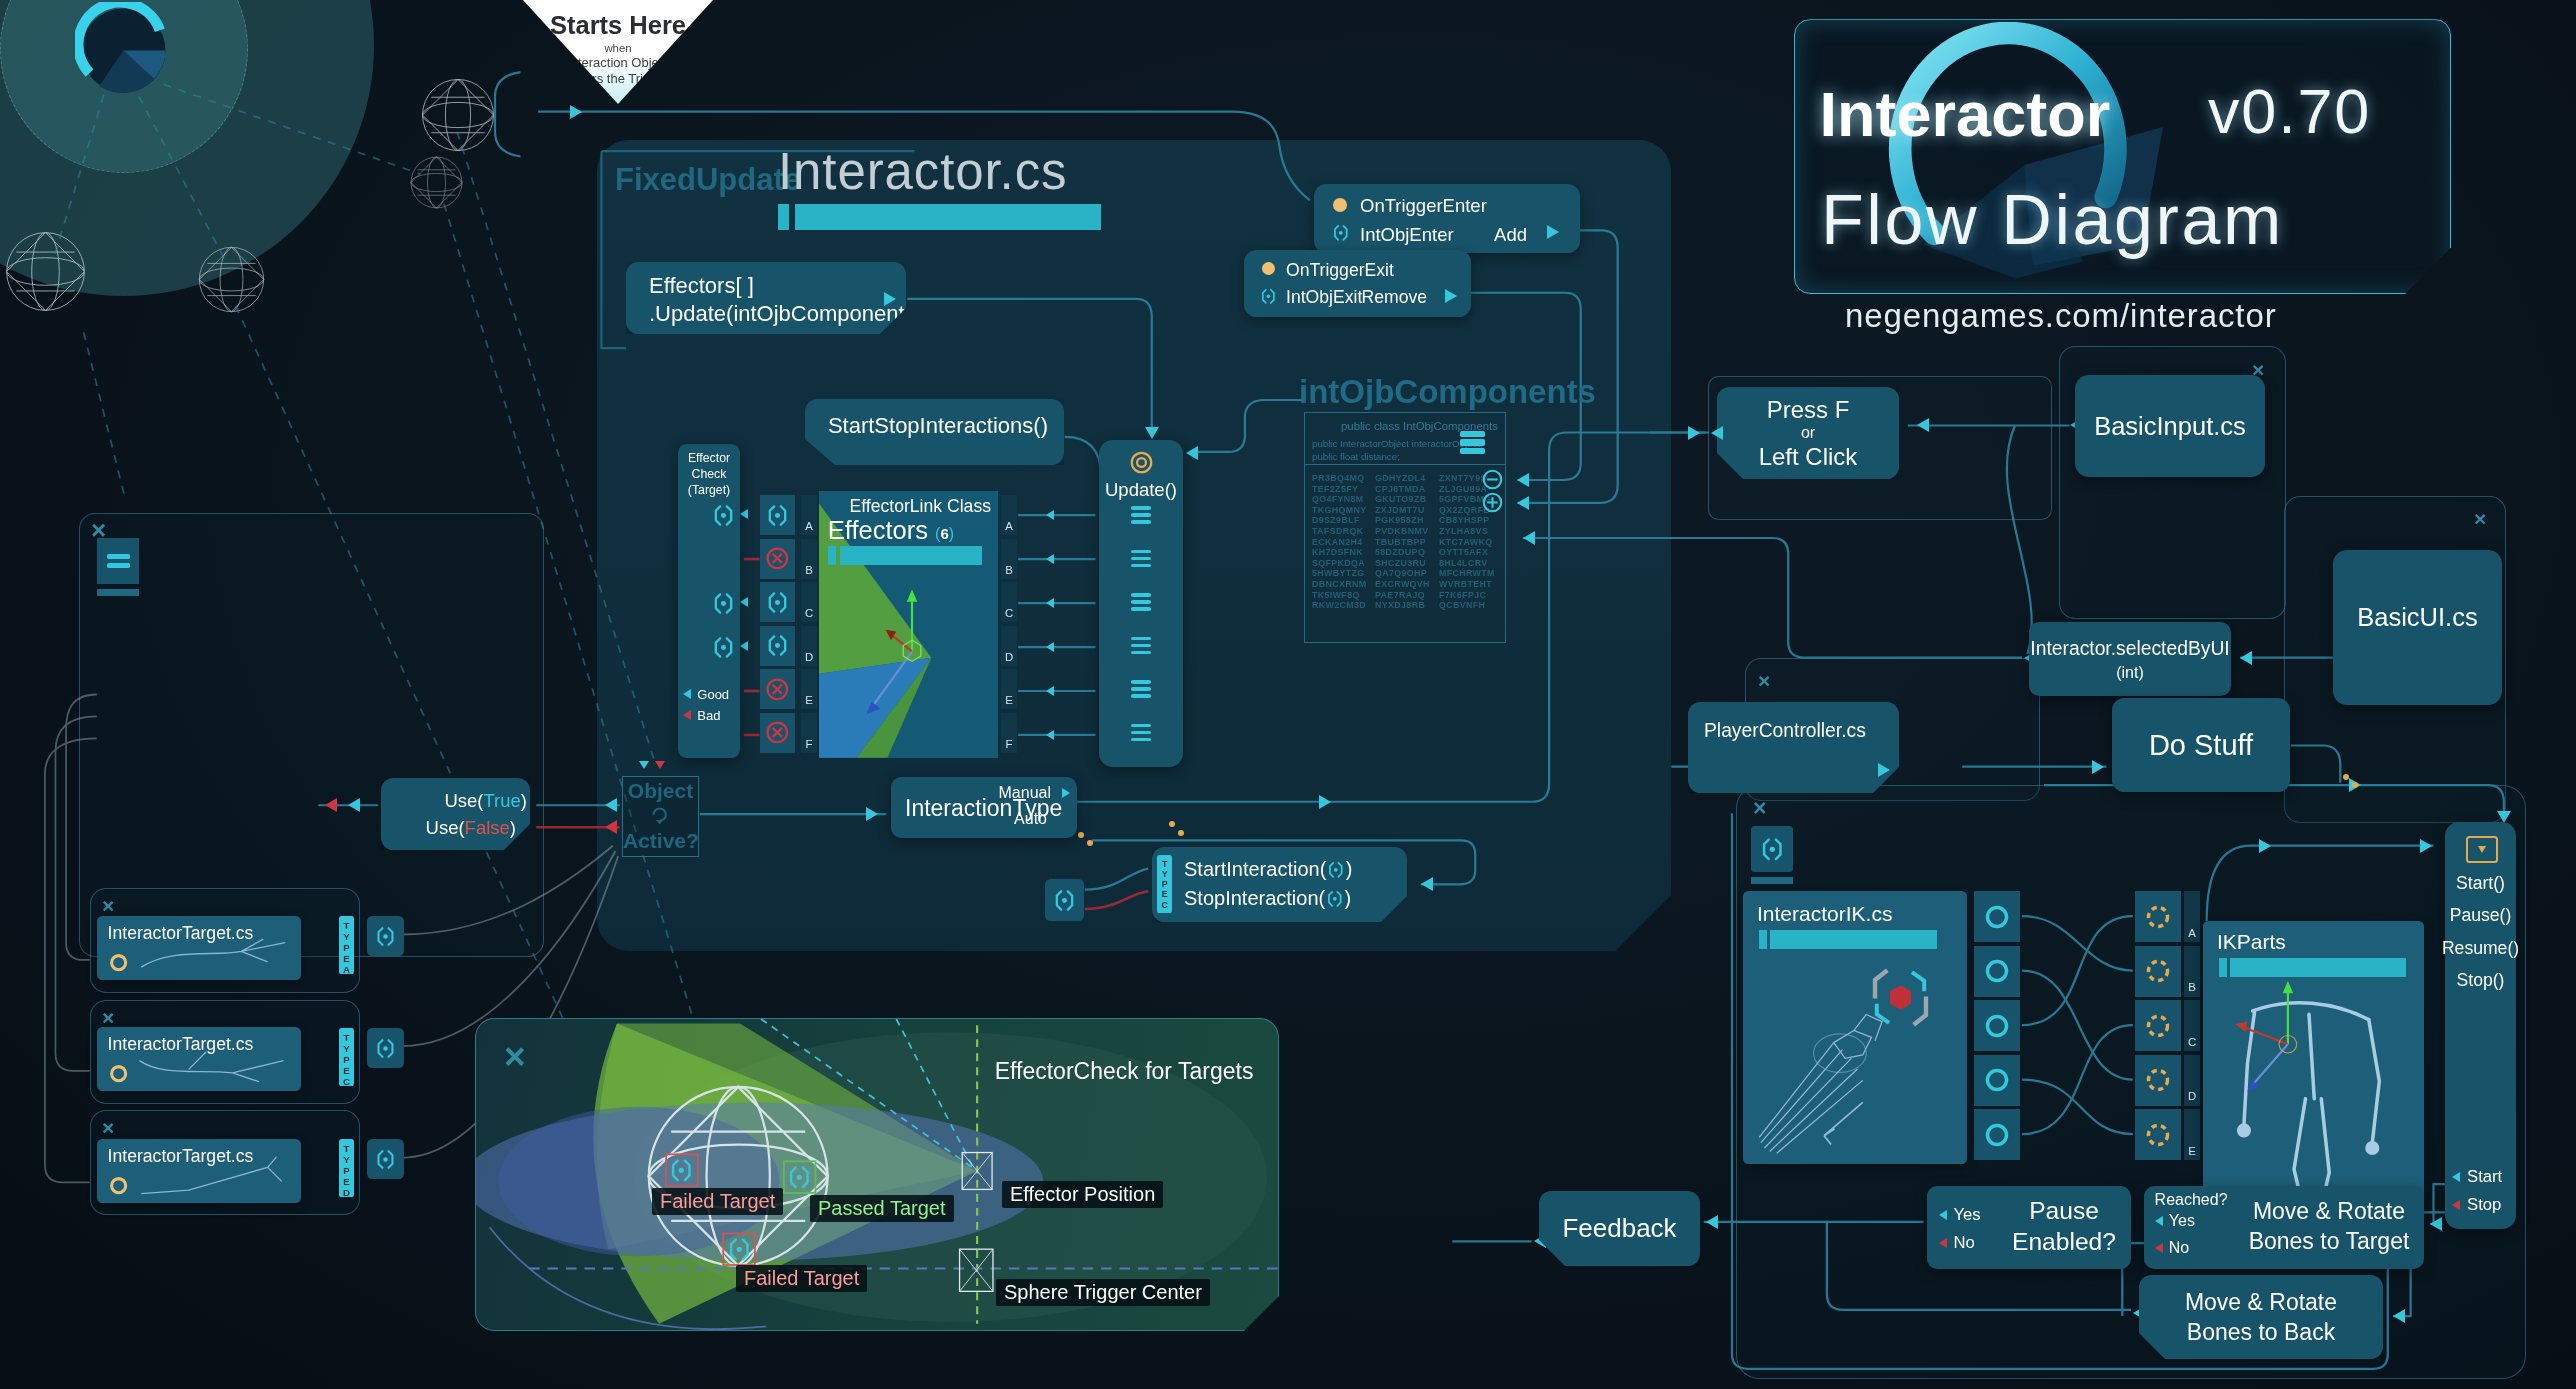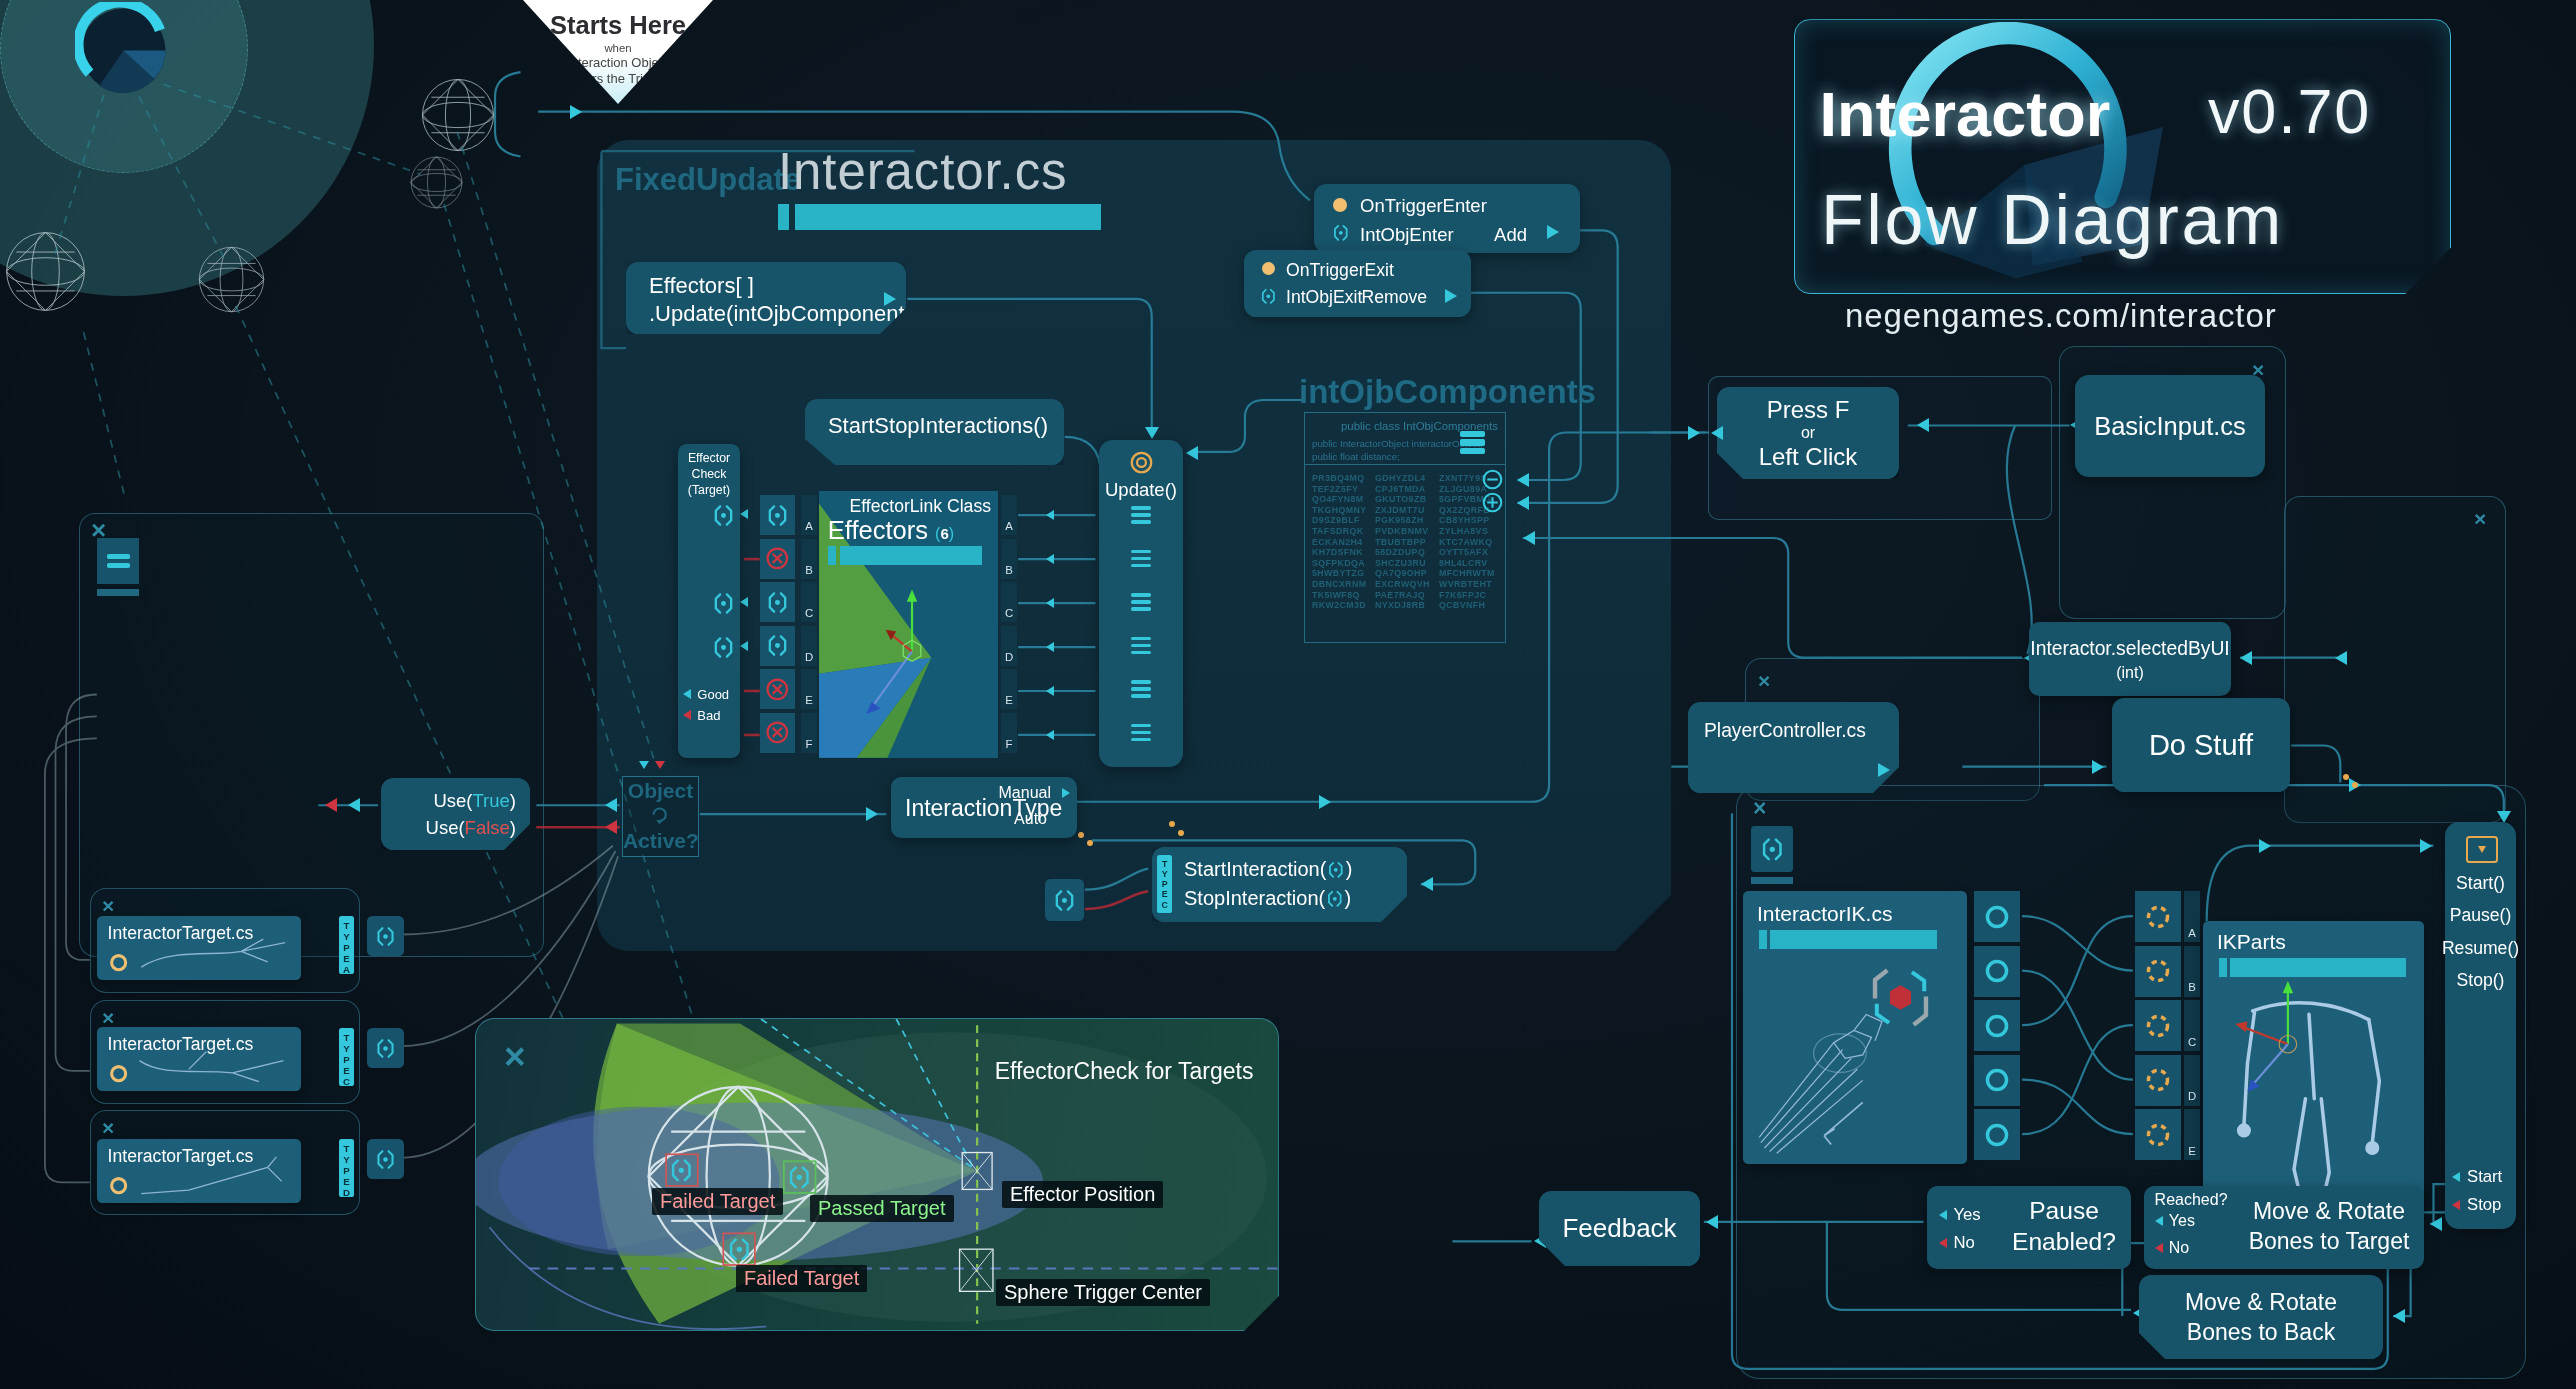--- a/index.html
+++ b/index.html
@@ -512,21 +512,21 @@
 </div>
 <div class="abs" style="left:622px;top:776px;width:75px;height:79px;border:1.8px solid rgba(42,132,160,.8);background:rgba(10,30,40,.3);">
   <div class="lbl" style="left:0;top:1.8px;width:100%;text-align:center;font-size:21px;font-weight:800;color:#1e657e;">Object</div>
   <svg width="19.3" height="19.3" style="position:absolute;left:27px;top:28px" viewBox="0 0 22 22">
     <path d="M4,11 A7,7 0 1 1 11,18" fill="none" stroke="#1e657e" stroke-width="2.4"></path>
         <polygon points="11,22 7,17 15,17" fill="#1e657e"></polygon>
   </svg>
   <div class="lbl" style="left:0;bottom:3.5px;width:100%;text-align:center;font-size:21px;font-weight:800;color:#1e657e;">Active?</div>
 </div>
 <div class="node cut-br" style="left:381px;top:778px;width:149px;height:72px;">
-  <div class="lbl" style="right:14px;top:12.3px;font-size:18.5px;">
+  <div class="lbl" style="right:3px;top:12.3px;font-size:18.5px;">
     <span>Use(</span><span style="color:#35c8dc">True</span><span>)</span>
   </div>
   <div class="lbl" style="right:14px;top:39px;font-size:18.5px;">
     <span>Use(</span><span style="color:#e05050">False</span><span>)</span>
   </div>
 </div>
 
 <div class="abs" style="left:1045px;top:879px;width:39px;height:42px;background:#17536a;border-radius:5.3px;display:flex;align-items:center;justify-content:center;">
   <svg class="hexi" width="23" height="23" viewBox="0 0 26 26">
         <use href="#hexicon"></use>
@@ -647,20 +647,23 @@
 <div class="x" style="left:2252px;top:359px;font-size:21px;">×</div>
 <div class="node" style="left:2075px;top:375px;width:190px;height:102px;border-radius:14px;display:flex;align-items:center;justify-content:center;">
   <span style="font-size:25.5px;">BasicInput.cs</span>
 </div>
 
 <div class="node" style="left:2029px;top:622px;width:202px;height:74px;border-radius:10.6px;">
   <div class="lbl" style="left:0;top:16px;width:100%;text-align:center;font-size:19.3px;">Interactor.selectedByUI</div>
   <div class="lbl" style="left:0;top:42px;width:100%;text-align:center;font-size:16px;">(int)</div>
 </div>
 <div class="x" style="left:2474px;top:508px;font-size:21px;">×</div>
+<div class="node" style="left:2333px;top:550px;width:169px;height:155px;border-radius:14px;">
+  <div class="lbl" style="left:0;top:53px;width:100%;text-align:center;font-size:25.5px;">BasicUI.cs</div>
+</div>
 
 <div class="x" style="left:1758px;top:670px;font-size:21px;">×</div>
 <div class="node cut-br" style="left:1688px;top:702px;width:211px;height:91px;">
   <div class="lbl" style="left:16px;top:17.6px;font-size:19.3px;">PlayerController.cs</div>
   <div class="tri tr" style="right:8.8px;bottom:16px"></div>
 </div>
 <div class="node" style="left:2112px;top:698px;width:178px;height:94px;border-radius:12.3px;display:flex;align-items:center;justify-content:center;">
   <span style="font-size:29px;">Do Stuff</span>
 </div>
 

